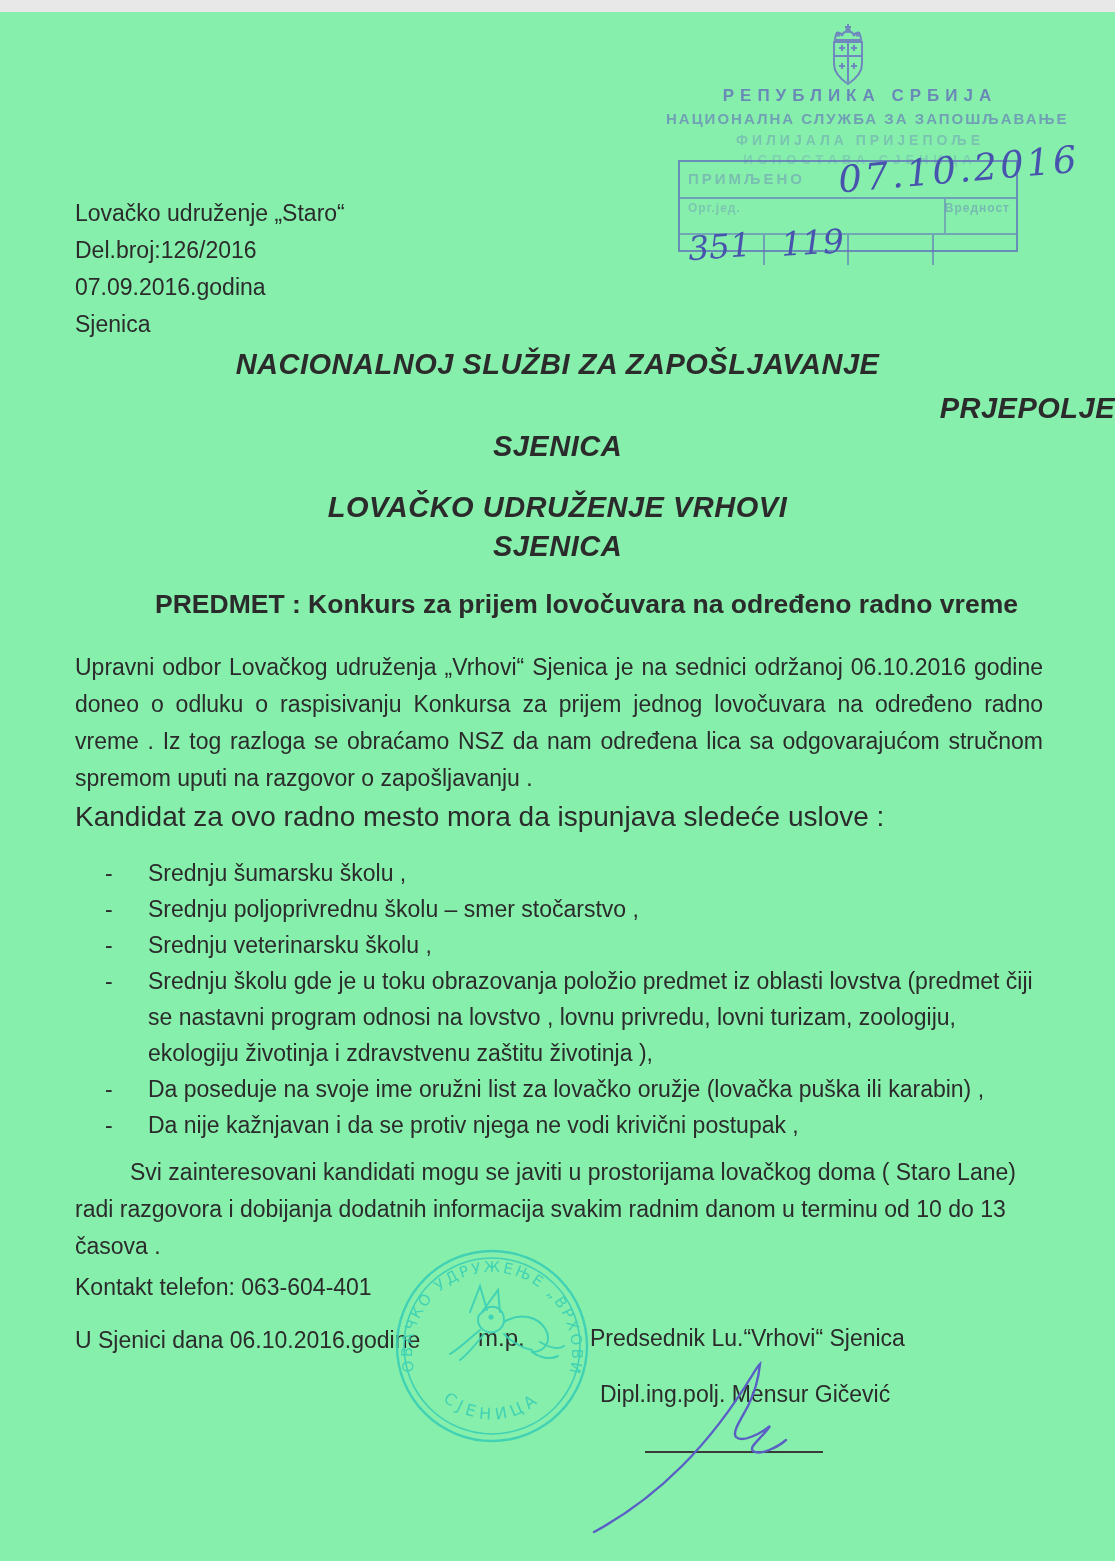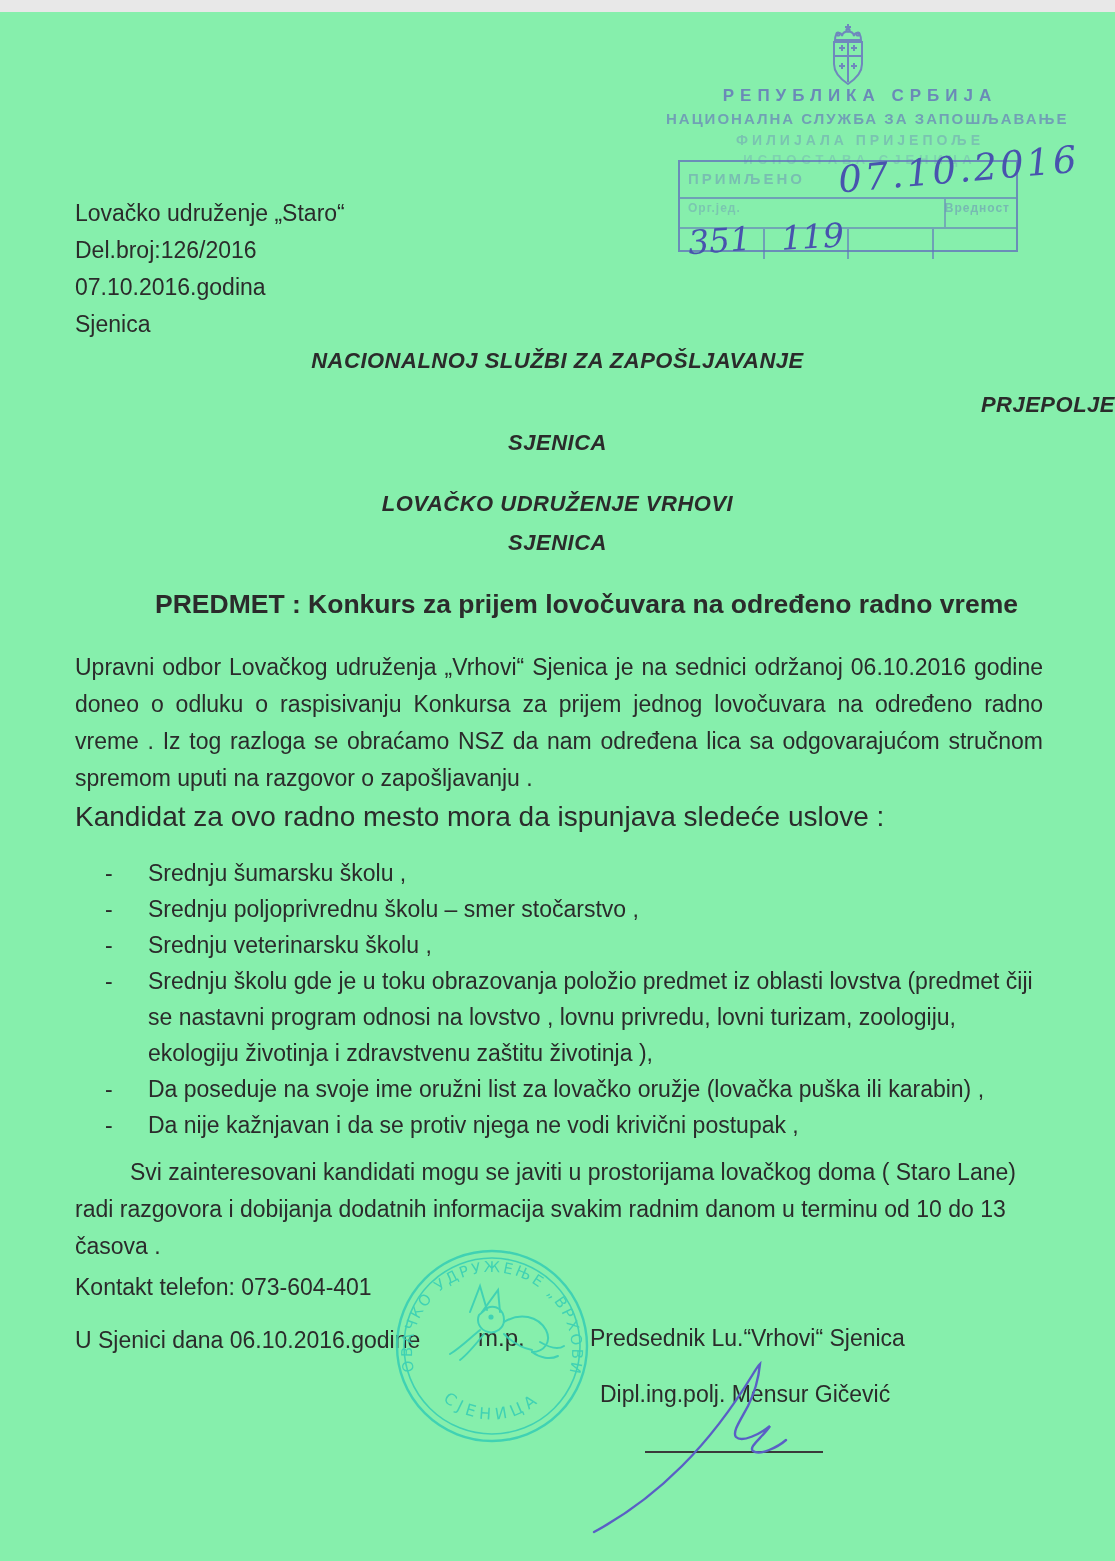--- a/index.html
+++ b/index.html
@@ -15,36 +15,36 @@
     color:#6470bb; filter:blur(0.3px); }
   .emblem { position:absolute; left:145px; top:4px; width:46px; height:64px; opacity:.85; }
   .recv-lines { position:absolute; left:0; top:68px; width:360px; }
   .recv-l1 { font-size:17px; font-weight:bold; letter-spacing:6px; opacity:.8; white-space:nowrap; }
   .recv-l2 { font-size:15px; font-weight:bold; letter-spacing:2px; opacity:.62; margin-top:4px; white-space:nowrap; margin-left:-14px; }
   .recv-l3 { font-size:14px; font-weight:bold; letter-spacing:4px; opacity:.34; margin-top:5px; }
   .recv-l4 { font-size:13px; font-weight:bold; letter-spacing:5px; opacity:.24; margin-top:4px; }
   .recv-table { position:absolute; left:-2px; top:142px; width:340px; height:92px;
     border:2px solid rgba(96,108,188,.75); }
   .rt-row1 { position:relative; height:37px; border-bottom:2px solid rgba(96,108,188,.6); }
-  .rt-row2 { position:relative; height:30px; border-bottom:2px solid rgba(96,108,188,.55); }
+  .rt-row2 { position:relative; height:36px; border-bottom:2px solid rgba(96,108,188,.55); }
   .rt-row3 { position:relative; height:30px; display:flex; }
   .rt-label { position:absolute; left:8px; top:8px; font-size:15px; font-weight:bold; letter-spacing:3px; opacity:.38; }
   .rt-lab2 { position:absolute; left:8px; top:2px; font-size:12px; font-weight:bold; letter-spacing:1px; opacity:.32; }
   .rt-lab3 { position:absolute; right:6px; top:2px; font-size:12px; font-weight:bold; letter-spacing:1px; opacity:.42; }
   .rt-r2div { position:absolute; right:70px; top:0; bottom:0; width:2px; background:rgba(96,108,188,.5); }
   .rt-cell { flex:1; border-right:2px solid rgba(96,108,188,.6); position:relative; }
   .rt-cell:last-child { border-right:none; }
   .hand { font-family:"DejaVu Serif", serif; font-style:italic; color:#4853ae; filter:none; }
   .hand-date { position:absolute; left:158px; top:-14px; font-size:37px; transform:rotate(-5deg); letter-spacing:3px; white-space:nowrap; }
   .hand-351 { position:absolute; left:8px; top:-8px; font-size:33px; transform:rotate(-4deg); }
   .hand-119 { position:absolute; left:16px; top:-12px; font-size:33px; transform:rotate(-3deg); }
   
   .letterhead { position:absolute; left:75px; top:183px; font-size:23px; line-height:37px; }
   
-  .head { position:absolute; width:1115px; text-align:center; font-weight:bold; font-style:italic; font-size:22px; letter-spacing:0.5px; }
+  .head { position:absolute; width:1115px; text-align:center; font-weight:bold; font-style:italic; font-size:29px; letter-spacing:0.5px; }
   .h1a { top:336px; } .h1b { top:380px;text-align:right; } .h1c { top:418px; }
   .h2a { top:479px; } .h2b { top:518px; }
   .subject { position:absolute; left:155px; top:577px; font-size:26.5px; font-weight:bold;text-align:right; }
   
   .para1 { position:absolute; left:75px; top:637px; width:968px; font-size:23px; line-height:37px; text-align:justify; }
   .para2 { position:absolute; left:75px; top:789px; font-size:28px; }
   .reqs  { position:absolute; left:75px; top:843px; width:975px; list-style:none; }
   .reqs li { position:relative; padding-left:73px; font-size:23px; line-height:36px; width:975px; }
   .reqs li::before { content:"-"; position:absolute; left:30px; top:0; }
   .para3 { position:absolute; left:75px; top:1142px; width:968px; font-size:23px; line-height:37px; text-indent:55px; }
@@ -101,21 +101,21 @@
           </span>
         <span class="rt-cell"></span>
         <span class="rt-cell"></span>
       </div>
     </div>
   </div>
 
   <div class="letterhead">
     <div>Lovačko udruženje „Staro“</div>
     <div>Del.broj:126/2016</div>
-    <div>07.10.2016.godina</div>
+    <div>07.09.2016.godina</div>
     <div>Sjenica</div>
   </div>
 
   <div class="head h1a">NACIONALNOJ SLUŽBI ZA ZAPOŠLJAVANJE</div>
   <div class="head h1b">PRJEPOLJE</div>
   <div class="head h1c">SJENICA</div>
   <div class="head h2a">LOVAČKO UDRUŽENJE VRHOVI</div>
   <div class="head h2b">SJENICA</div>
   <div class="subject">PREDMET : Konkurs za prijem lovočuvara na određeno radno vreme</div>
 
@@ -124,21 +124,21 @@
   <ul class="reqs">
     <li>Srednju šumarsku školu ,</li>
     <li>Srednju poljoprivrednu školu – smer stočarstvo ,</li>
     <li>Srednju veterinarsku školu ,</li>
     <li>Srednju školu gde je u toku obrazovanja položio predmet iz oblasti lovstva (predmet čiji se nastavni program odnosi na lovstvo , lovnu privredu, lovni turizam, zoologiju, ekologiju životinja i zdravstvenu zaštitu životinja ),</li>
     <li>Da poseduje na svoje ime  oružni list za lovačko oružje (lovačka puška ili karabin) ,</li>
     <li>Da nije kažnjavan i da se protiv njega ne vodi krivični postupak ,</li>
   </ul>
   <div class="para3">Svi zainteresovani kandidati mogu se javiti u prostorijama lovačkog doma ( Staro Lane) radi razgovora i dobijanja dodatnih informacija svakim radnim danom u terminu od 10 do 13 časova .</div>
 
-  <div class="contact">Kontakt telefon: 073-604-401</div>
+  <div class="contact">Kontakt telefon: 063-604-401</div>
   <div class="dateplace">U Sjenici dana 06.10.2016.godine</div>
   <div class="mp">m.p.</div>
   <div class="president">Predsednik Lu.“Vrhovi“ Sjenica</div>
   <div class="presname">Dipl.ing.polj. Mensur Gičević</div>
   <div class="sigline"></div>
 
   <svg class="roundstamp" viewBox="0 0 200 208">
     <g stroke="#3bd0b4" fill="none">
       <circle cx="100" cy="104" r="95" stroke-width="2.4"></circle>
       <circle cx="100" cy="104" r="88" stroke-width="1.6"></circle>

